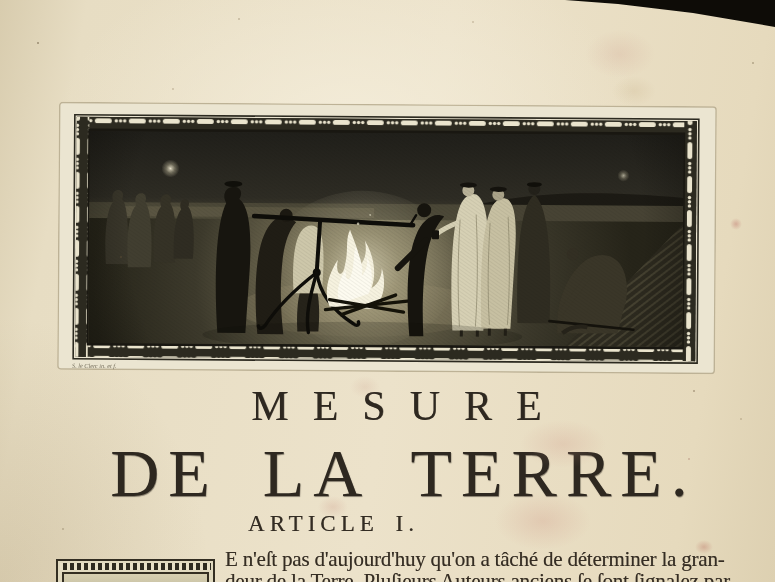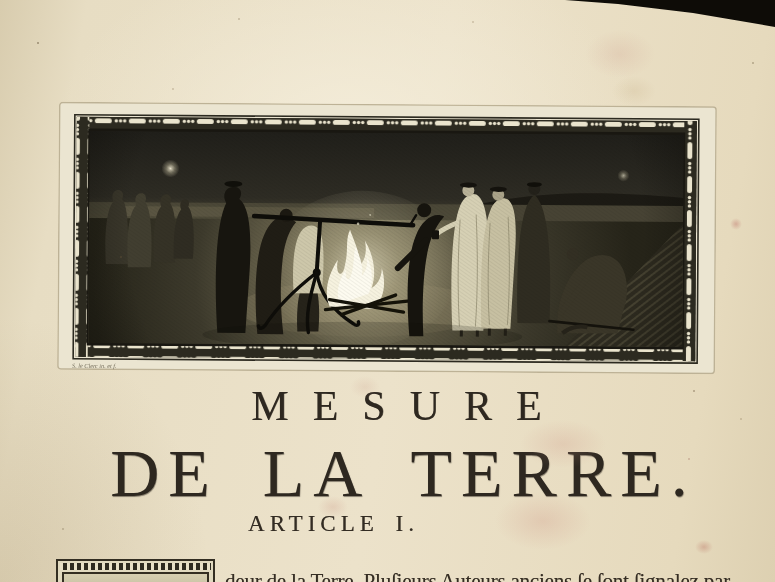--- a/index.html
+++ b/index.html
@@ -250,20 +250,21 @@
 
   <h1 class="t1">MESURE</h1>
   <h1 class="t2">DE LA TERRE.</h1>
   <h2 class="article">ARTICLE I.</h2>
 
   <div class="initial-block">
     <div class="ib-strip"></div>
     <div class="ib-inner"></div>
   </div>
 
+  <p class="body-line l1">E n'eſt pas d'aujourd'huy qu'on a tâché de déterminer la gran-</p>
   <p class="body-line l2">deur de la Terre. Pluſieurs Auteurs anciens ſe ſont ſignalez par</p>
 
   <div class="stain s1"></div>
   <div class="stain s2"></div>
   <div class="stain s3"></div>
   <div class="stain s4"></div>
   <div class="stain s5"></div>
   <div class="stain s6"></div>
   <div class="stain s7"></div>
   <div class="stain s8"></div>

